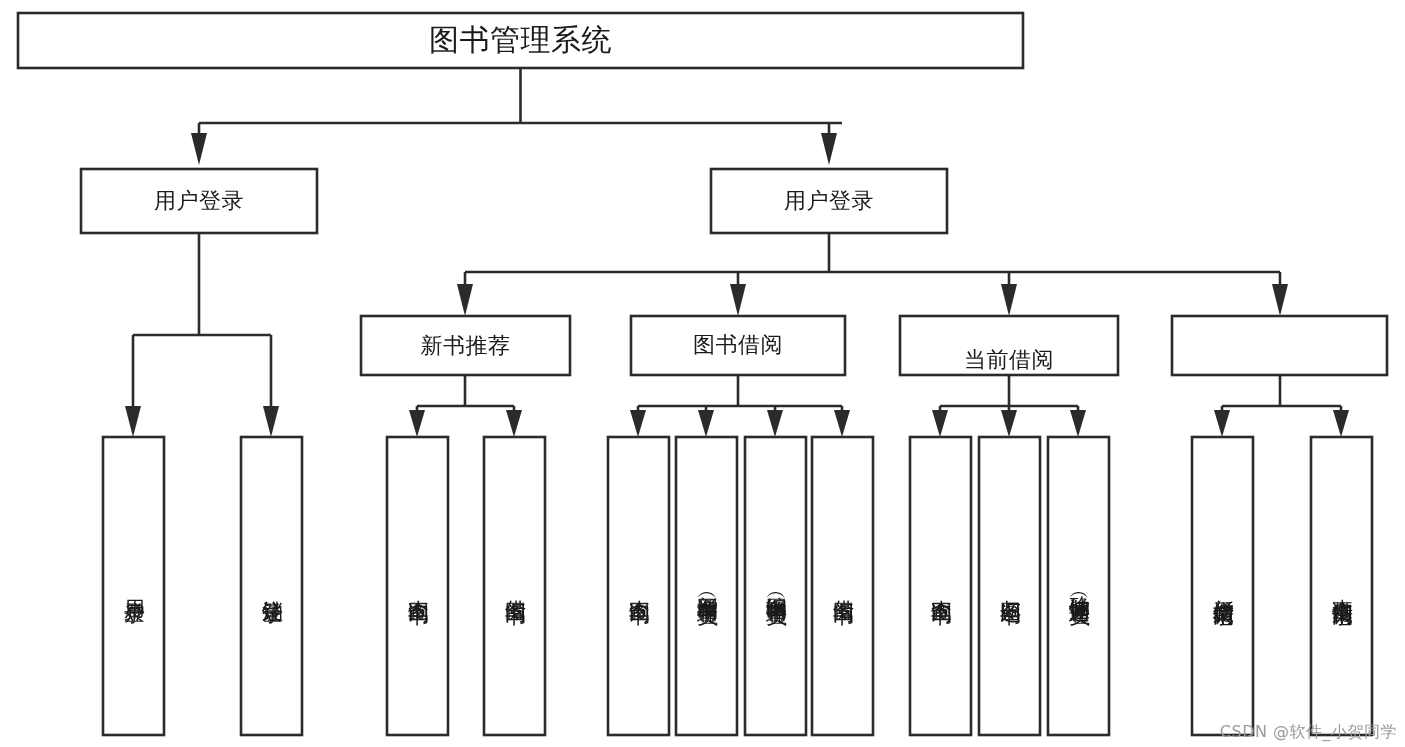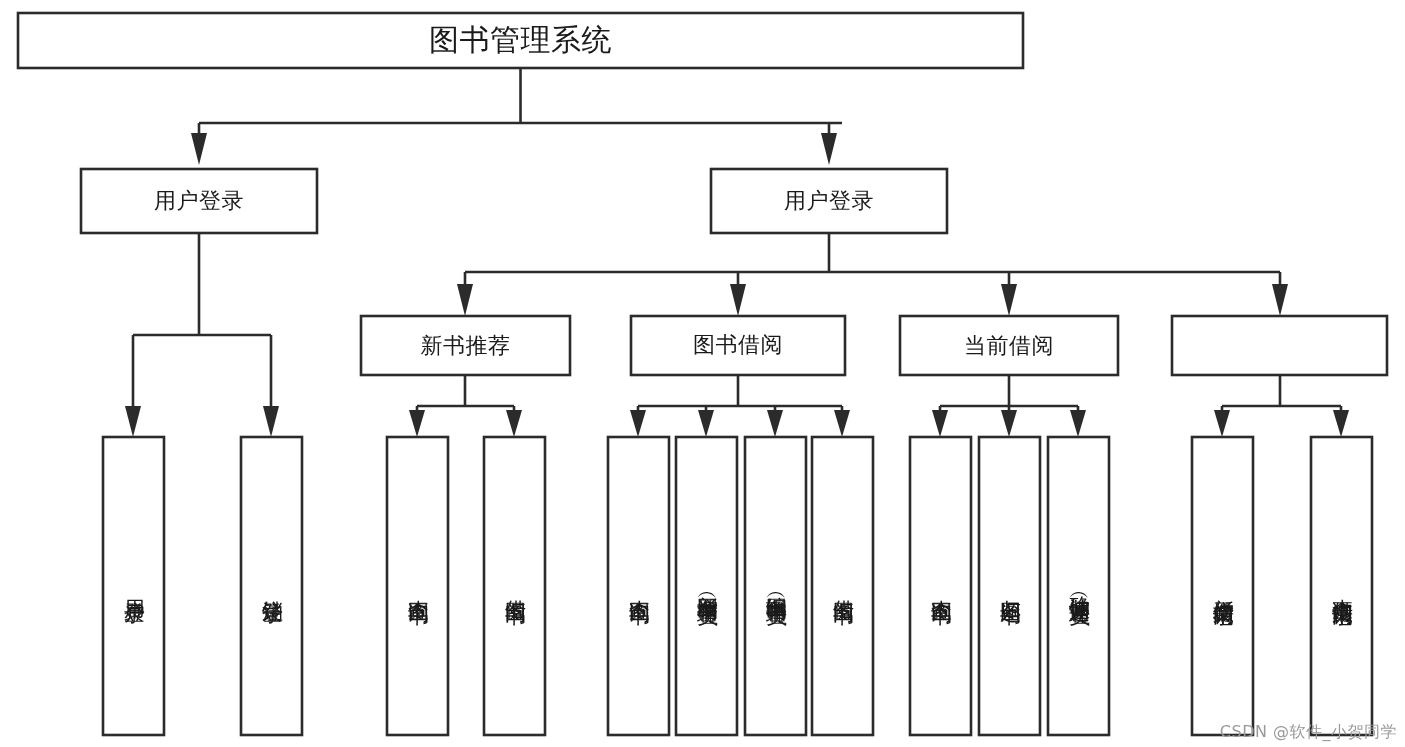--- a/index.html
+++ b/index.html
@@ -211,21 +211,21 @@
   </div>
 
   <div class="hlabel-wrap" style="left:361px; top:316px; width:209px; height:59px;">
     <span class="hlabel-text">新书推荐</span>
   </div>
 
   <div class="hlabel-wrap" style="left:631px; top:316px; width:214px; height:58px;">
     <span class="hlabel-text">图书借阅</span>
   </div>
 
-  <div class="hlabel-wrap" style="left:900px; top:316px; width:218px; height:59px;">
+  <div class="hlabel-wrap" style="left:900px; top:316px; width:218px; height:59px;align-items:flex-end;">
     <span class="hlabel-text">当前借阅</span>
   </div>
 
 
   <div class="vlabel-wrap" style="left:103px; top:437px; width:61px; height:298px;">
     <span class="vlabel-text">用户登录</span>
   </div>
   <div class="vlabel-wrap" style="left:241px; top:437px; width:61px; height:298px;">
     <span class="vlabel-text">注销登录</span>
   </div>

